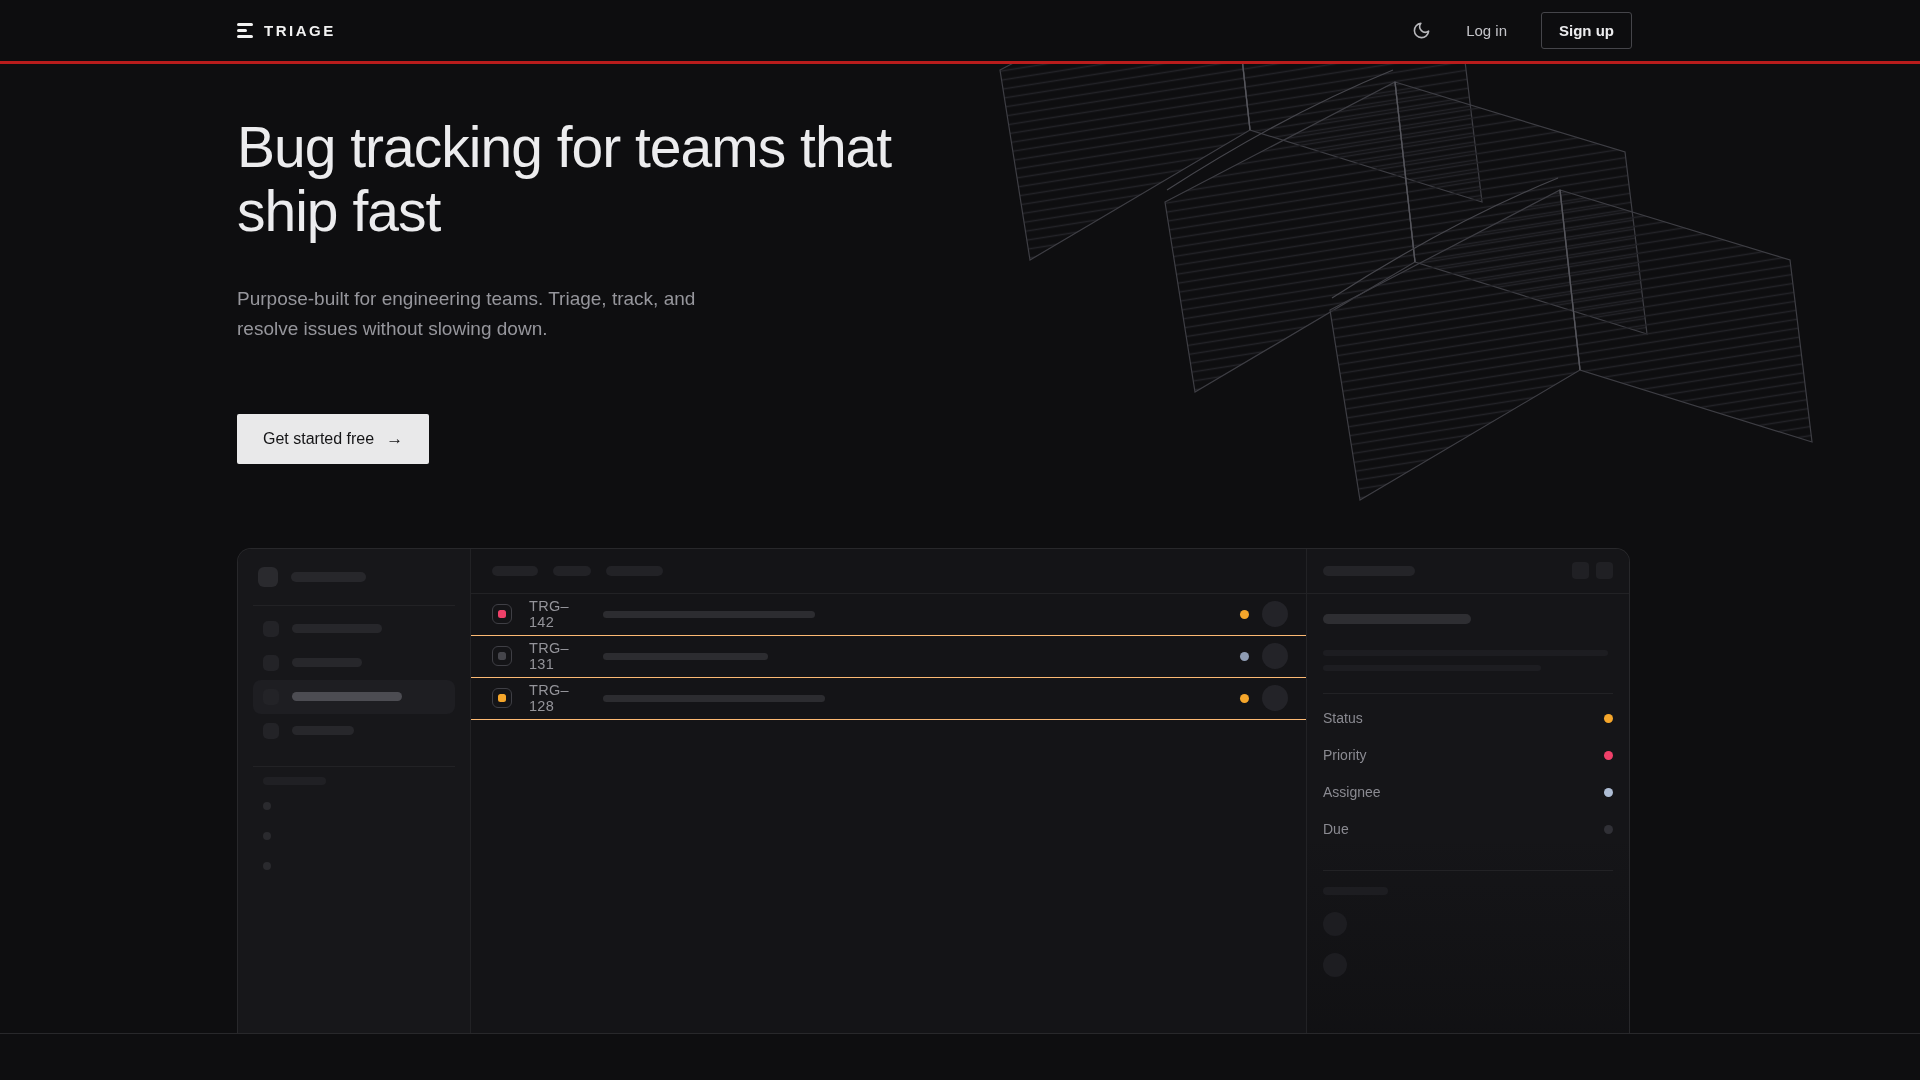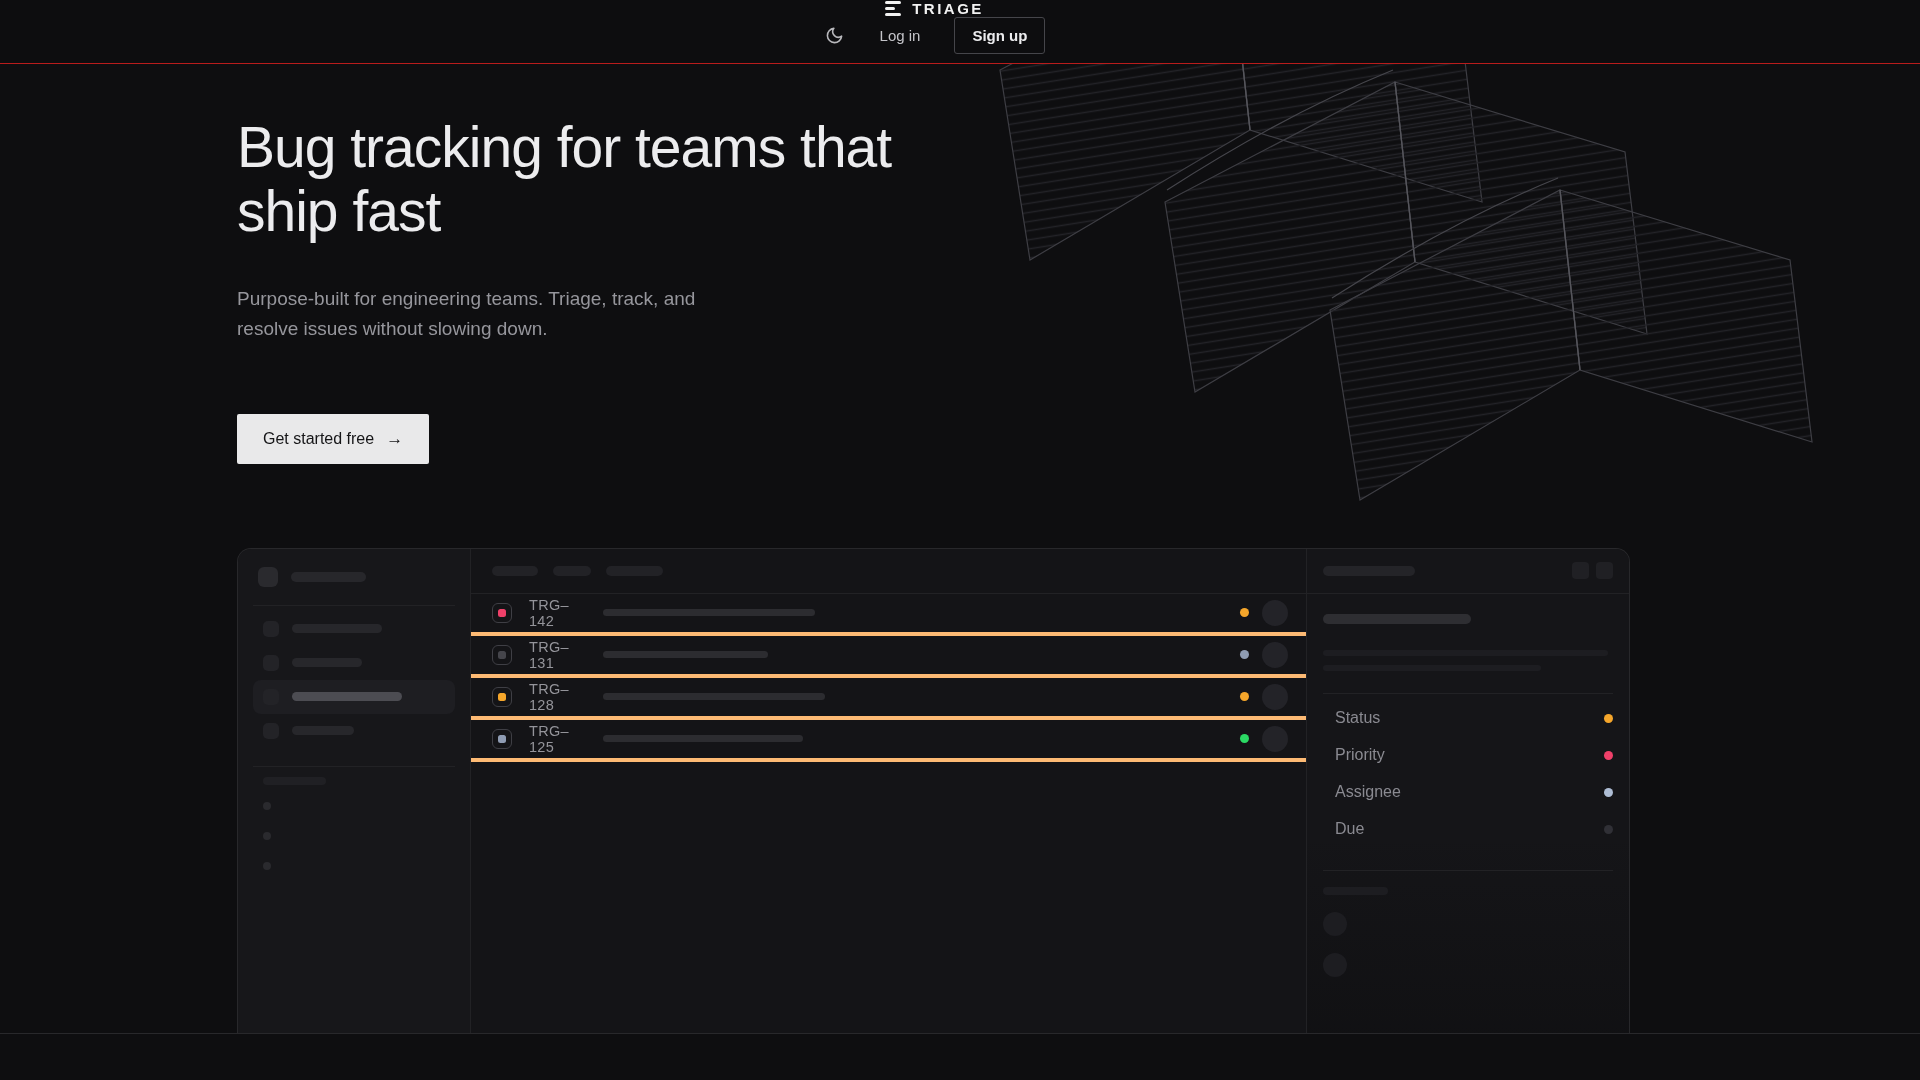--- a/index.html
+++ b/index.html
@@ -11,24 +11,23 @@
     position:relative;
   }
 
   
   .bg-art { position:absolute; top:0; left:0; width:1920px; height:620px; z-index:0; pointer-events:none; }
 
   
   .nav {
     position:relative; z-index:3;
     height:64px; background:#0d0d0f;
-    border-bottom:1px solid #b91c1c;
-    display:flex; align-items:center; 
+    border-bottom:3px solid #b91c1c;
+    display:flex; align-items:center; justify-content:space-between;
     padding:0 288px 0 237px;
-    flex-direction:column;
   }
   .brand { display:flex; align-items:center; gap:11px; }
   .brand-glyph { display:flex; flex-direction:column; gap:3px; width:16px; }
   .brand-glyph span { height:3px; border-radius:1.5px; background:#f2f2f2; display:block; }
   .brand-glyph span:nth-child(1){ width:16px; }
   .brand-glyph span:nth-child(2){ width:10px; }
   .brand-glyph span:nth-child(3){ width:16px; }
   .brand-name { font-size:15px; font-weight:700; letter-spacing:2.5px; color:#f2f2f2; }
   .nav-right { display:flex; align-items:center; gap:34px; }
   .theme-toggle { width:22px; height:22px; display:flex; align-items:center; justify-content:center; cursor:pointer; }
@@ -82,21 +81,21 @@
   .sb-section-bar { width:63px; height:8px; background:#202024; border-radius:4px; margin:10px 0 6px 10px; }
   .sb-dot-item { padding:11px 10px; }
   .sb-dot { width:8px; height:8px; border-radius:50%; background:#2a2a2e; display:block; }
 
   
   .pv-list { flex:1; background:#141417; display:flex; flex-direction:column; min-width:0; }
   .pv-list-header { height:45px; border-bottom:1px solid #222225; display:flex; align-items:center; gap:15px; padding-left:21px; flex:none; }
   .pill { height:10px; border-radius:5px; background:#222226; }
   .issue-row {
     height:42px; display:flex; align-items:center;
-    padding:0 18px 0 21px; border-bottom:4px solid #fdba74;
+    padding:0 18px 0 21px; border-bottom:1px solid #fdba74;
     cursor:pointer; flex:none;
   }
   .issue-row.selected {
     background:#1b1b1f;
     background-image:repeating-linear-gradient(45deg, rgba(255,255,255,0.035) 0 2px, transparent 2px 9px);
     border-bottom:1px solid #2e2e33;
     box-shadow:0 -1px 0 #2e2e33;
   }
   .issue-type { width:20px; height:20px; border:1.5px solid #3f3f45; border-radius:6px; display:flex; align-items:center; justify-content:center; flex:none; }
   .issue-type i { width:8px; height:8px; border-radius:2.5px; display:block; }
@@ -113,21 +112,21 @@
   .dh-bar { width:92px; height:10px; background:#242428; }
   .dh-actions { display:flex; gap:7px; }
   .dh-sq { width:17px; height:17px; border-radius:4px; background:#202024; }
   .pv-detail-body { padding:20px 16px 0 16px; position:relative; flex:1;
     background:linear-gradient(180deg, rgba(21,21,24,0) 55%, rgba(14,14,16,0.6) 100%); }
   .dt-title { width:148px; height:10px; background:#2e2e32; }
   .dt-line1 { width:285px; height:6px; background:#1d1d21; margin-top:26px; border-radius:3px; }
   .dt-line2 { width:218px; height:6px; background:#1d1d21; margin-top:9px; border-radius:3px; }
   .pv-detail-body hr { border:none; border-top:1px solid #222225; margin:22px 0 6px 0; }
   .field-row { display:flex; align-items:center; justify-content:space-between; height:37px; }
-  .field-label { font-size:16px; color:#8a8a91;margin-left:12px; }
+  .field-label { font-size:14px; color:#8a8a91; }
   .field-dot { width:9px; height:9px; border-radius:50%; display:block; }
   .dt-bottom-bar { width:65px; height:8px; background:#1d1d21; margin-top:16px; border-radius:4px; }
   .dt-circle { width:24px; height:24px; border-radius:50%; background:#1d1d21; margin-top:17px; }
 
   
   .footer-band { position:relative; z-index:2; border-top:1px solid #28282b; height:68px; background:#0e0e10; }
 </style>
 </head>
 <body>
 
@@ -247,31 +246,20 @@
     <span class="issue-type">
             <i style="background: rgb(245, 166, 43);"></i>
           </span>
     <span class="issue-id">TRG–128</span>
     <span class="issue-title-bar" style="width: 222px;"></span>
     <span class="issue-right">
       <span class="status-dot" style="background: rgb(245, 166, 43);"></span>
       <span class="issue-avatar"></span>
     </span>
   </div>
-        <div class="issue-row">
-    <span class="issue-type">
-            <i style="background: rgb(143, 156, 179);"></i>
-          </span>
-    <span class="issue-id">TRG–125</span>
-    <span class="issue-title-bar" style="width: 200px;"></span>
-    <span class="issue-right">
-      <span class="status-dot" style="background: rgb(43, 217, 100);"></span>
-      <span class="issue-avatar"></span>
-    </span>
-  </div>
       </div>
   </section>
 
   <aside class="pv-detail">
     <div class="pv-detail-header">
       <span class="sk dh-bar"></span>
       <span class="dh-actions">
         <span class="dh-sq"></span>
         <span class="dh-sq"></span>
       </span>

